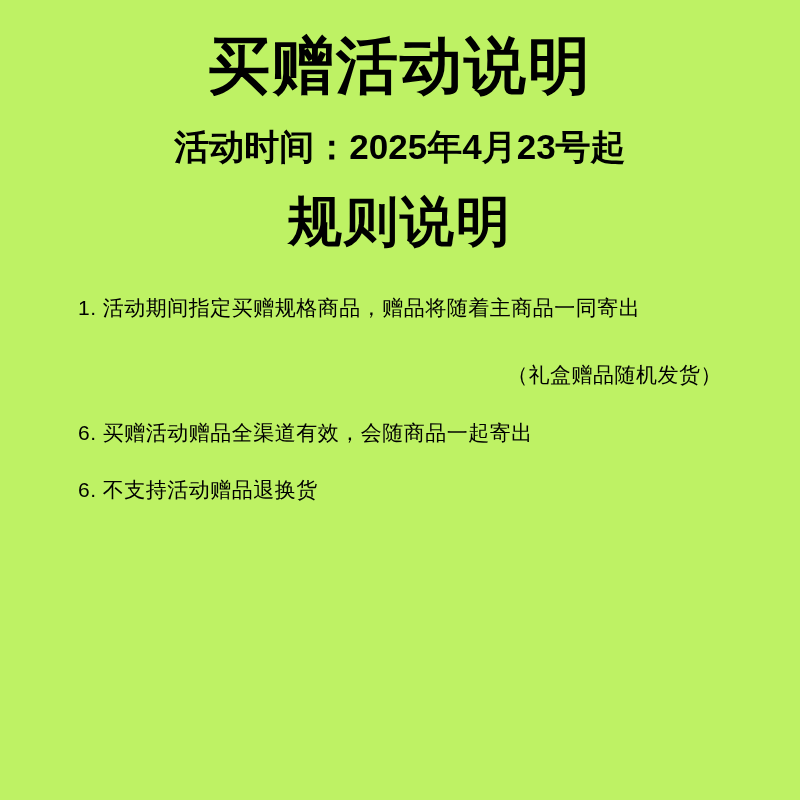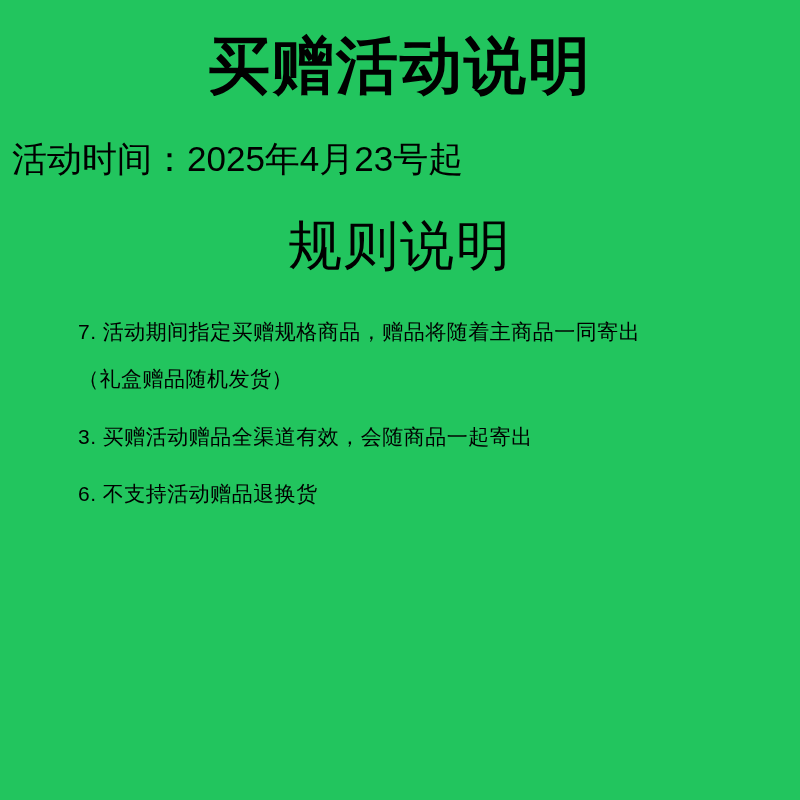--- a/index.html
+++ b/index.html
@@ -13,84 +13,86 @@
     font-family: "Liberation Sans", "DejaVu Sans", sans-serif;
     color: #000000;
     overflow: hidden;
   }
   .page {
     width: 800px;
     height: 800px;
     box-sizing: border-box;
     padding: 0;
     position: relative;
-    background: #22c55e;
+    background: #bef264;
   }
   .main-title {
     text-align: center;
     font-size: 62px;
     font-weight: 700;
     letter-spacing: 2px;
     line-height: 1.1;
     margin: 0;
     padding-top: 32px;
   }
   .subtitle {
+    text-align: center;
     font-size: 35px;
-    font-weight: 400;
+    font-weight: 700;
     line-height: 1.2;
-    margin: 12px;
+    margin: 0;
     padding-top: 26px;
     letter-spacing: 0px;
   }
   .section-title {
     text-align: center;
     font-size: 54px;
-    font-weight: 400;
+    font-weight: 700;
     letter-spacing: 2px;
     line-height: 1.1;
     margin: 0;
     padding-top: 24px;
   }
   .rules {
     margin: 0;
     padding: 40px 78px 0 78px;
     list-style: none;
   }
   .rule-item {
     font-size: 21px;
     font-weight: 500;
     line-height: 1.5;
     margin-bottom: 26px;
     letter-spacing: 0.5px;
   }
   .rule-item .cont {
     display: block;
-    margin-top: 16px;
+    margin-top: 36px;
+    text-align: right;
   }
 </style>
 </head>
 <body>
 
 <div class="page">
 
   <h1 class="main-title">买赠活动说明</h1>
 
   <p class="subtitle">
     <span>活动时间：</span><span>2025年4月23号起</span>
   </p>
 
   <h2 class="section-title">规则说明</h2>
 
   <ul class="rules">
     <li class="rule-item">
-      <span>7. 活动期间指定买赠规格商品，赠品将随着主商品一同寄出</span>
+      <span>1. 活动期间指定买赠规格商品，赠品将随着主商品一同寄出</span>
       <span class="cont">（礼盒赠品随机发货）</span>
     </li>
     <li class="rule-item">
-      <span>3. 买赠活动赠品全渠道有效，会随商品一起寄出</span>
+      <span>6. 买赠活动赠品全渠道有效，会随商品一起寄出</span>
     </li>
     <li class="rule-item">
       <span>6. 不支持活动赠品退换货</span>
     </li>
   </ul>
 
 </div>
 
 </body></html>

